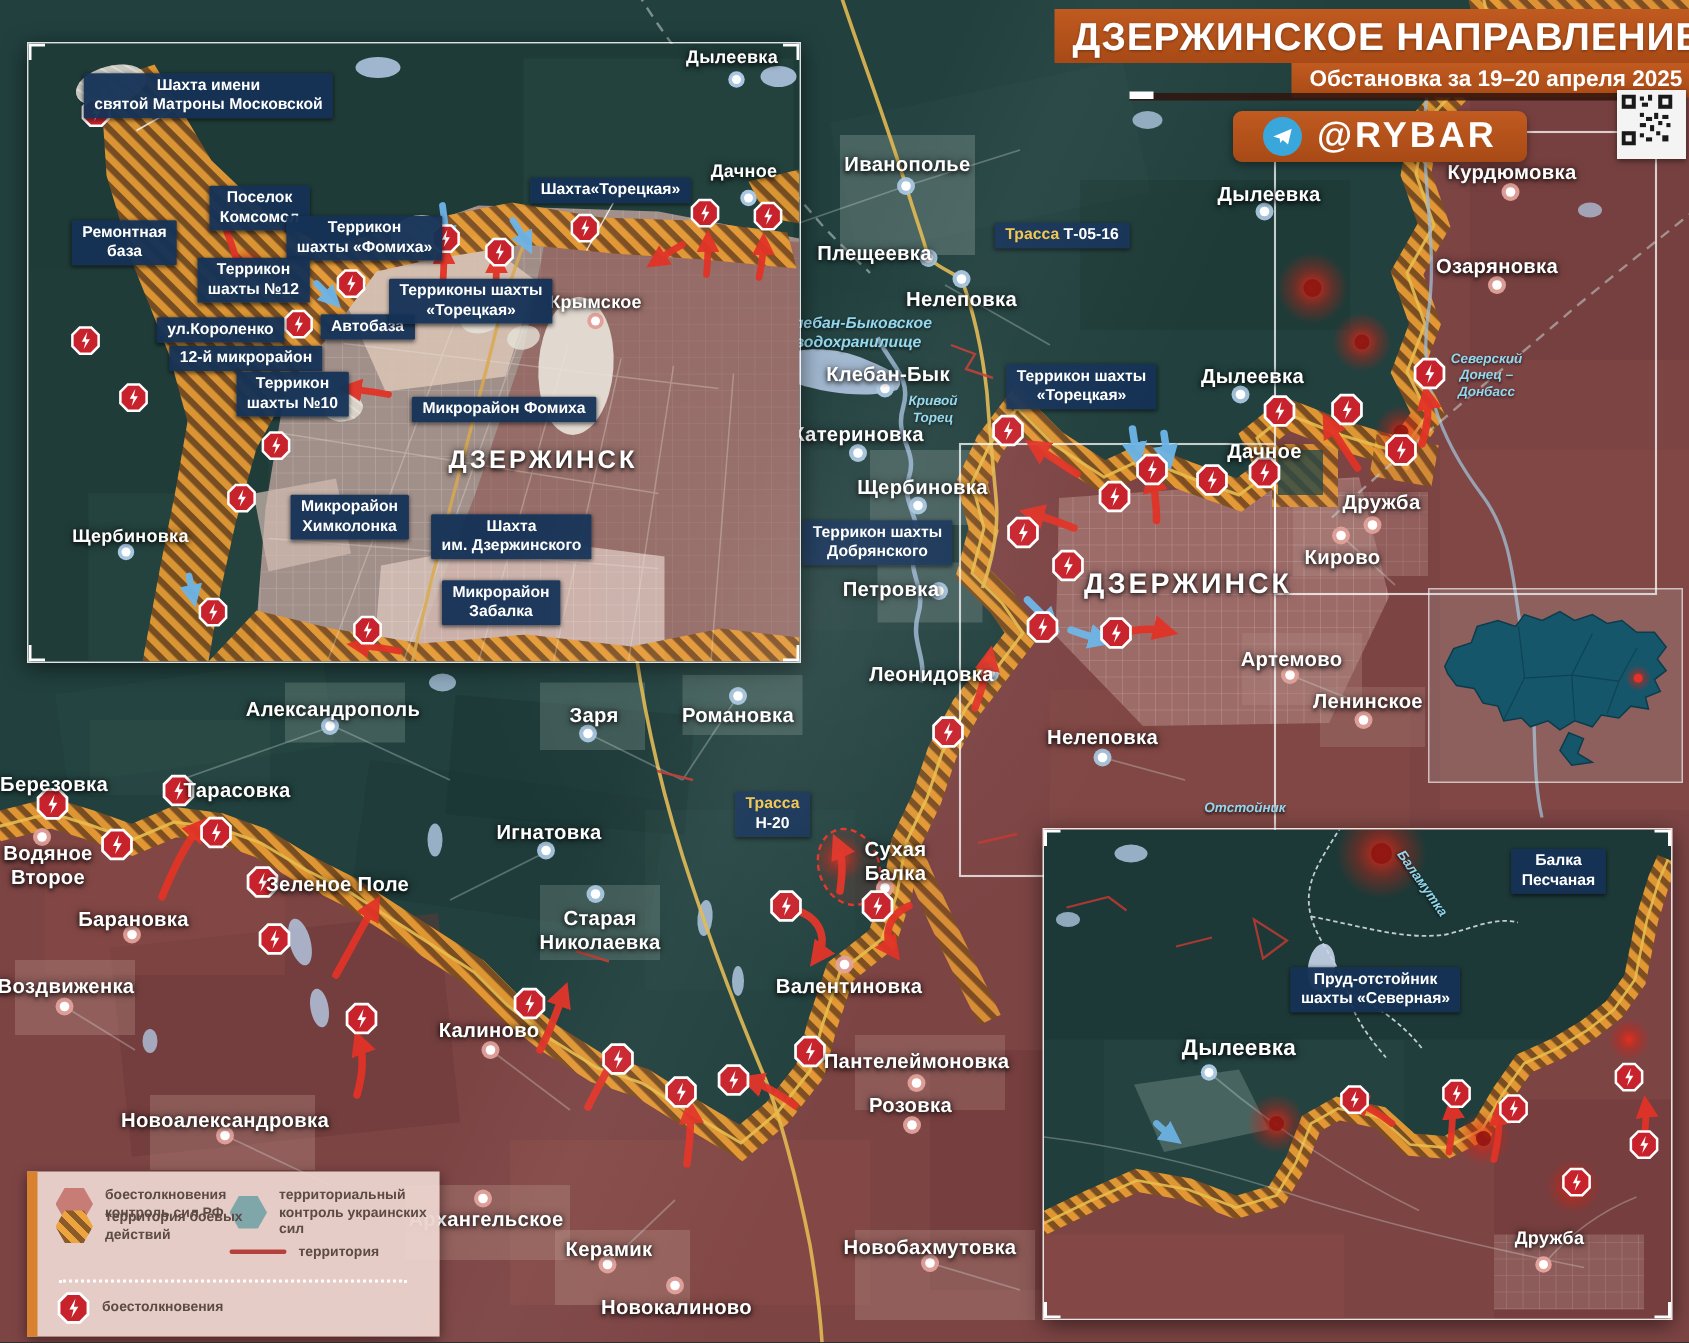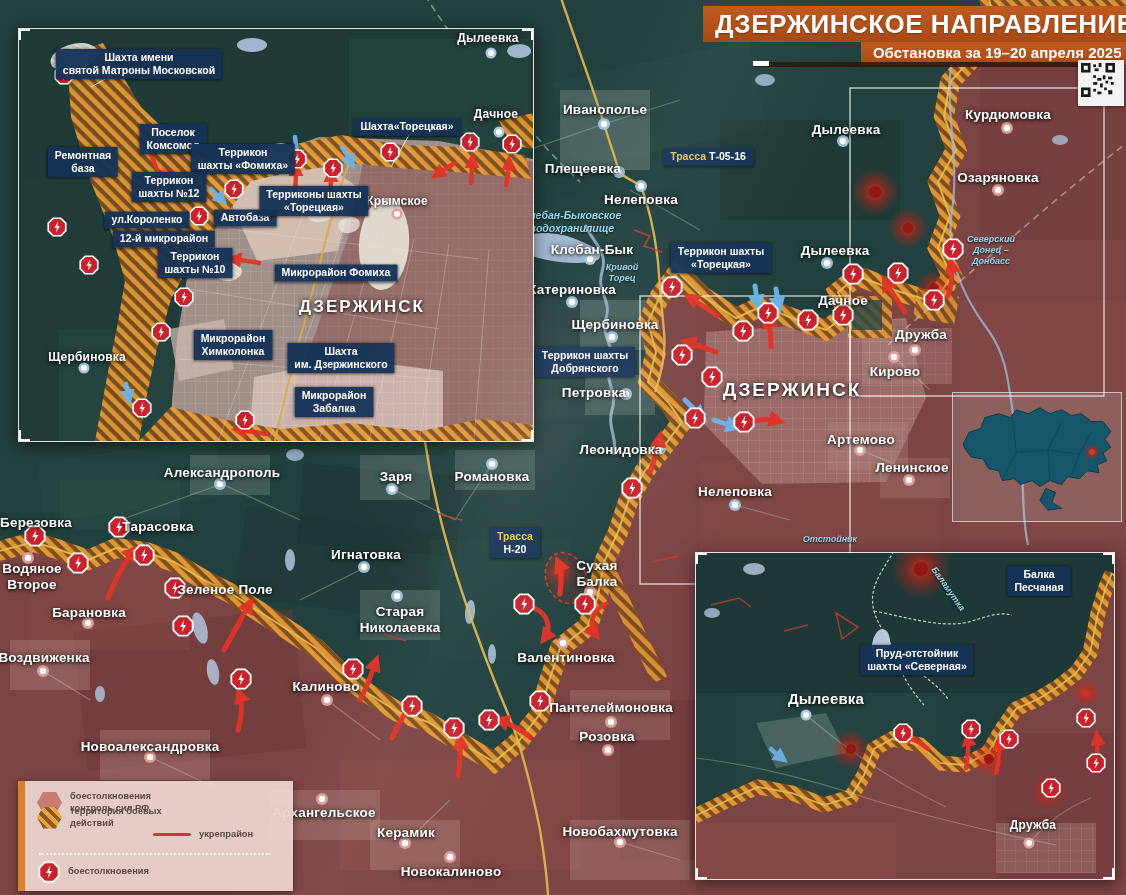--- a/index.html
+++ b/index.html
@@ -601,20 +601,28 @@
 
 <div class="banner">
   <div class="row1">ДЗЕРЖИНСКОЕ НАПРАВЛЕНИЕ</div>
   <div class="row2">
         <span>Обстановка за 19–20 апреля 2025 г.</span>
       </div>
 </div>
 <div class="underbar"></div>
 <div class="underdash"></div>
 
+<div class="rybar">
+  <span class="tg">
+    <svg width="14" height="14" viewBox="0 0 16 16">
+          <path d="M1,8 L15,2 L12.2,14 L8.2,10.6 L6.2,13 L5.9,9.6 Z" fill="#fff"></path>
+        </svg>
+  </span>
+  <span class="handle">@RYBAR</span>
+</div>
 
 <div class="qr">
   <svg width="34" height="34" viewBox="0 0 25 25">
     <rect width="25" height="25" fill="#f4f4f4"></rect>
     <g fill="#1a1a1a">
       <rect x="0" y="0" width="7" height="7"></rect>
           <rect x="18" y="0" width="7" height="7"></rect>
           <rect x="0" y="18" width="7" height="7"></rect>
       <rect x="2" y="2" width="3" height="3" fill="#f4f4f4"></rect>
           <rect x="20" y="2" width="3" height="3" fill="#f4f4f4"></rect>
@@ -636,27 +644,31 @@
           <rect x="18" y="13" width="2" height="2"></rect>
     </g>
   </svg>
 </div>
 
 <div class="legend">
   <div class="item" style="left:12px;top:10px">
     <span class="hex rf"></span>
     <span class="txt">боестолкновения контроль сил РФ</span>
   </div>
+  <div class="item" style="left:128px;top:10px">
+    <span class="hex ua"></span>
+    <span class="txt">территориальный контроль украинских сил</span>
+  </div>
   <div class="item" style="left:12px;top:25px">
     <span class="hex combat"></span>
     <span class="txt">территория боевых действий</span>
   </div>
   <div class="item" style="left:128px;top:48px">
     <span class="fortline"></span>
-    <span class="txt">укрепрайон</span>
+    <span class="txt">территория</span>
   </div>
   <div class="sep"></div>
   <div class="item" style="left:13px;top:80px">
     <svg width="22" height="22" viewBox="0 0 24 24">
           <use href="#oct"></use>
         </svg>
     <span class="txt">боестолкновения</span>
   </div>
 </div>
 

